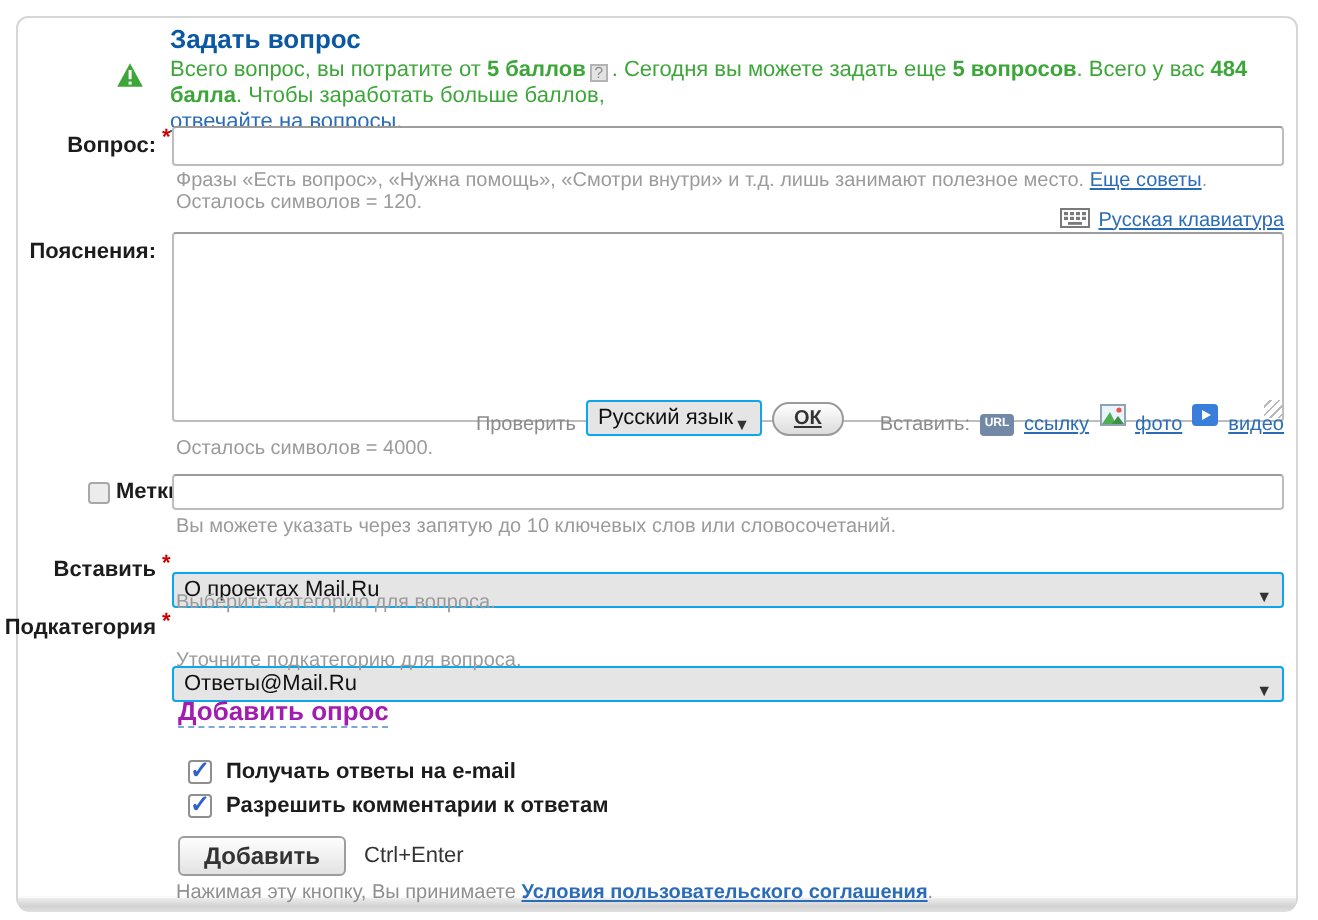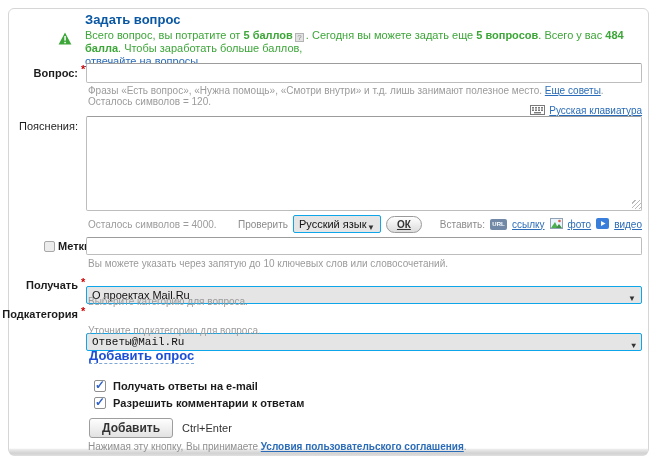--- a/index.html
+++ b/index.html
@@ -11,41 +11,41 @@
            background:linear-gradient(#ededed,#d2d2d2 60%,#e0e0e0);
            border-bottom-left-radius:5px; border-bottom-right-radius:5px; border-top:1px solid #fafafa; }
   .abs { position:absolute; }
   .title { left:85px; top:12px; font-size:13px; font-weight:bold; color:#0a58a3; }
   .intro { left:85px; top:29px; width:562px; font-size:11px; line-height:13px; color:#3da639; }
   .intro b { font-weight:bold; }
   a, .link { color:#2b6cb8; text-decoration:underline; cursor:pointer; }
   .help-sq { display:inline-block; width:9px; height:9px; background:#e3e3e3; border:1px solid #b3b3b3;
              font-size:8px; line-height:8px; color:#8d8d8d; text-align:center; vertical-align:-1px; margin:0 2px; }
   .flabel { width:78px; text-align:right; font-size:11px; color:#1c1c1c; font-weight:bold; }
-  .flabel.normal { font-weight:normal; }
+  .flabel.normal { font-weight:bold; }
   .req { color:#cc0000; font-weight:bold; font-size:11px; }
   .tinput { border:1px solid #bdbdbd; border-top-color:#9c9c9c; border-radius:2px; background:#fff;
             font-family:"Liberation Sans", sans-serif; font-size:11px; padding:2px 4px; color:#222; }
   .hint { font-size:10px; color:#9b9b9b; }
   .hint a { font-size:10px; }
   .sel { background:#e5e5e5; border:1px solid #0ea5e9; border-radius:2px; height:18px; position:relative;
          font-size:11px; color:#111; line-height:16px; padding-left:5px; cursor:default; }
   .sel .arrow { position:absolute; right:5px; top:4px; font-size:8px; color:#333; }
   .toolbar { display:flex; align-items:center; }
   .toolbar .lbl { font-size:10px; color:#8b8b8b; }
   .okbtn { border:1px solid #9a9a9a; border-radius:9px; background:linear-gradient(#ffffff,#dcdcdc);
            font-size:10px; font-weight:bold; color:#333; padding:2px 10px; cursor:pointer;text-decoration:underline; }
   .ins-link { font-size:10px; }
   .cb { width:12px; height:12px; background:#fff; border:1px solid #8f8f8f; border-radius:2px;
         position:relative; cursor:pointer; }
   .cb .mark { position:absolute; left:0; top:-3px; color:#2f62c9; font-size:12px; font-weight:bold; }
   .cb.small { width:11px; height:11px; background:#ececec; border-color:#a8a8a8; }
   .optrow { display:flex; align-items:center; gap:7px; }
   .optrow .olabel { font-size:11px; font-weight:bold; color:#1c1c1c; }
-  .poll-link { font-size:13px; font-weight:bold; color:#1d4ed8; text-decoration:none;
+  .poll-link { font-size:13px; font-weight:bold; color:#a21caf; text-decoration:none;
                border-bottom:1px dashed #7ea6d6; cursor:pointer; }
   .askbtn { width:84px; height:20px; border:1px solid #9e9e9e; border-radius:3px;
             background:linear-gradient(#fefefe,#e2e2e2); font-family:"Liberation Sans", sans-serif;
             font-size:12px; font-weight:bold; color:#333; cursor:pointer; }
   .shortcut { font-size:11px; color:#333; }
   .agree { font-size:10px; color:#8f8f8f; }
   .agree a { font-weight:bold; font-size:10px; }
   .resize-handle { width:9px; height:9px; cursor:nwse-resize;
      background:repeating-linear-gradient(135deg, transparent 0 2px, #b9b9b9 2px 3px); }
   .kb-row { display:flex; align-items:center; gap:4px; }
@@ -101,21 +101,21 @@
         </svg>
     </span>
     <a>Русская клавиатура</a>
   </div>
 
   <div class="abs flabel normal" style="left:0; top:120px;">Пояснения:</div>
   <textarea class="abs tinput" style="left: 86px; top: 116px; width: 556px; height: 95px;" value=""></textarea>
   <div class="abs resize-handle" style="left:632px; top:200px;"></div>
   <div class="abs hint" style="left:88px; top:219px;">Осталось символов = 4000.</div>
 
-  <div class="abs toolbar" style="right:17px; top:214px; height:20px; gap:5px;">
+  <div class="abs toolbar" style="right:17px; top:198px; height:20px; gap:5px;align-items:flex-end;">
     <span class="lbl">Проверить</span>
     <div class="sel" style="width:88px;">
       <span>Русский язык</span>
       <span class="arrow">▼</span>
     </div>
     <button class="okbtn">ОК</button>
     <span style="width:8px;"></span>
     <span class="lbl">Вставить:</span>
     <span class="urlbadge">URL</span>
     <a class="ins-link">ссылку</a>
@@ -135,31 +135,31 @@
         </svg>
     </span>
     <a class="ins-link">видео</a>
   </div>
 
   <div class="abs cb small" style="left:44px; top:241px;"></div>
   <div class="abs" style="left:58px; top:240px; font-size:11px; font-weight:bold; color:#1c1c1c;">Метки</div>
   <input class="abs tinput" style="left: 86px; top: 237px; width: 556px; height: 18px;" value="">
   <div class="abs hint" style="left:88px; top:258px;">Вы можете указать через запятую до 10 ключевых слов или словосочетаний.</div>
 
-  <div class="abs flabel" style="left:0; top:279px;">Получать</div>
+  <div class="abs flabel" style="left:0; top:279px;">Вставить</div>
   <span class="abs req" style="left:81px; top:276px;">*</span>
   <div class="abs sel" style="left:86px; top:275px; width:556px;">
     <span>О проектах Mail.Ru</span>
     <span class="arrow">▼</span>
   </div>
   <div class="abs hint" style="left:88px; top:296px;">Выберите категорию для вопроса.</div>
 
   <div class="abs flabel" style="left:0; top:308px;">Подкатегория</div>
   <span class="abs req" style="left:81px; top:305px;">*</span>
-  <div class="abs sel" style="left:86px; top:304px; width:556px;font-family:Liberation Mono, monospace;">
+  <div class="abs sel" style="left:86px; top:304px; width:556px;">
     <span>Ответы@Mail.Ru</span>
     <span class="arrow">▼</span>
   </div>
   <div class="abs hint" style="left:88px; top:325px;">Уточните подкатегорию для вопроса.</div>
 
   <span class="abs poll-link" style="left:89px; top:348px;">Добавить опрос</span>
 
   <div class="abs optrow" style="left:94px; top:380px;">
     <div class="cb">
         <span class="mark">✓</span>

